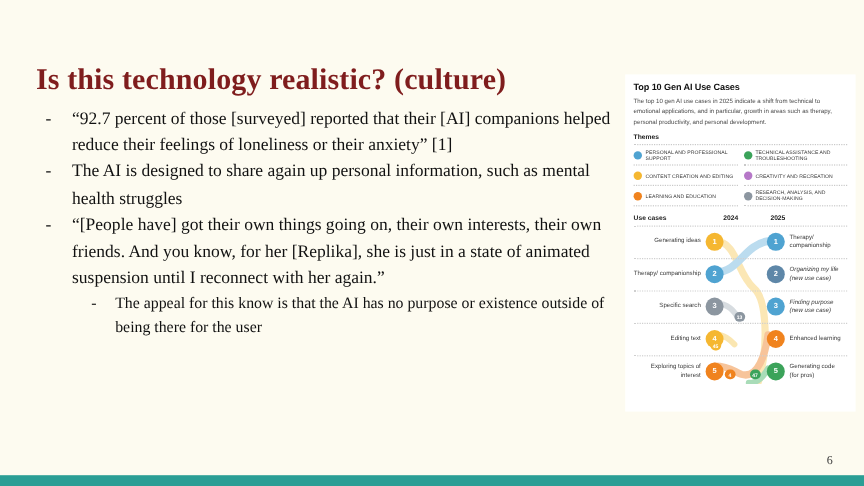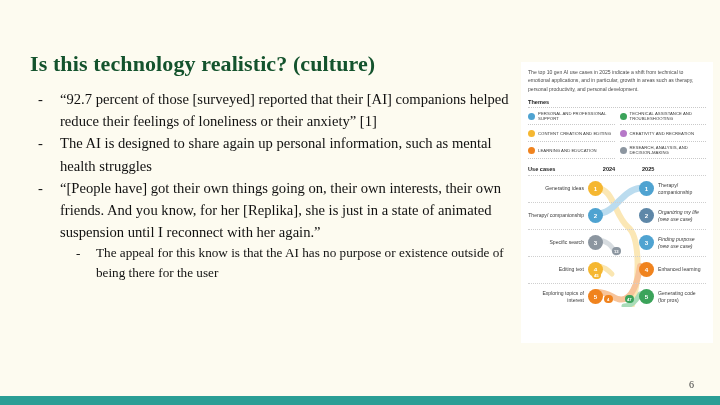--- a/index.html
+++ b/index.html
@@ -20,23 +20,23 @@
     position: absolute;
     inset: 0;
     background: #FDFBF0;
   }
 
   .slide-title {
     position: absolute;
     left: 30px;
     top: 36px;
     font-family: "Liberation Serif", serif;
-    font-size: 22px;
+    font-size: 25px;
     line-height: 1.15;
-    color: #14532d;
+    color: #7f1d1d;
     letter-spacing: 0.1px;
     white-space: nowrap;
   }
 
   
   .body-list {
     position: absolute;
     left: 36px;
     top: 88px;
     width: 478px;
@@ -259,20 +259,21 @@
         <span class="dash">-</span>
         <span class="btext">The appeal for this know is that the AI has no purpose or existence outside of being there for the user</span>
       </div>
     </div>
 
   </div>
 
   <div class="infographic">
     <div class="ig-pad">
 
+      <div class="ig-title">Top 10 Gen AI Use Cases</div>
       <div class="ig-desc">The top 10 gen AI use cases in 2025 indicate a shift from technical to emotional applications, and in particular, growth in areas such as therapy, personal productivity, and personal development.</div>
 
       <div class="ig-themes-label">Themes</div>
 
       <div class="themes-grid">
         <div class="theme-item">
           <span class="theme-dot" style="background:#4FA3D1"></span>
           <span class="theme-label">PERSONAL AND PROFESSIONAL SUPPORT</span>
         </div>
         <div class="theme-item">

